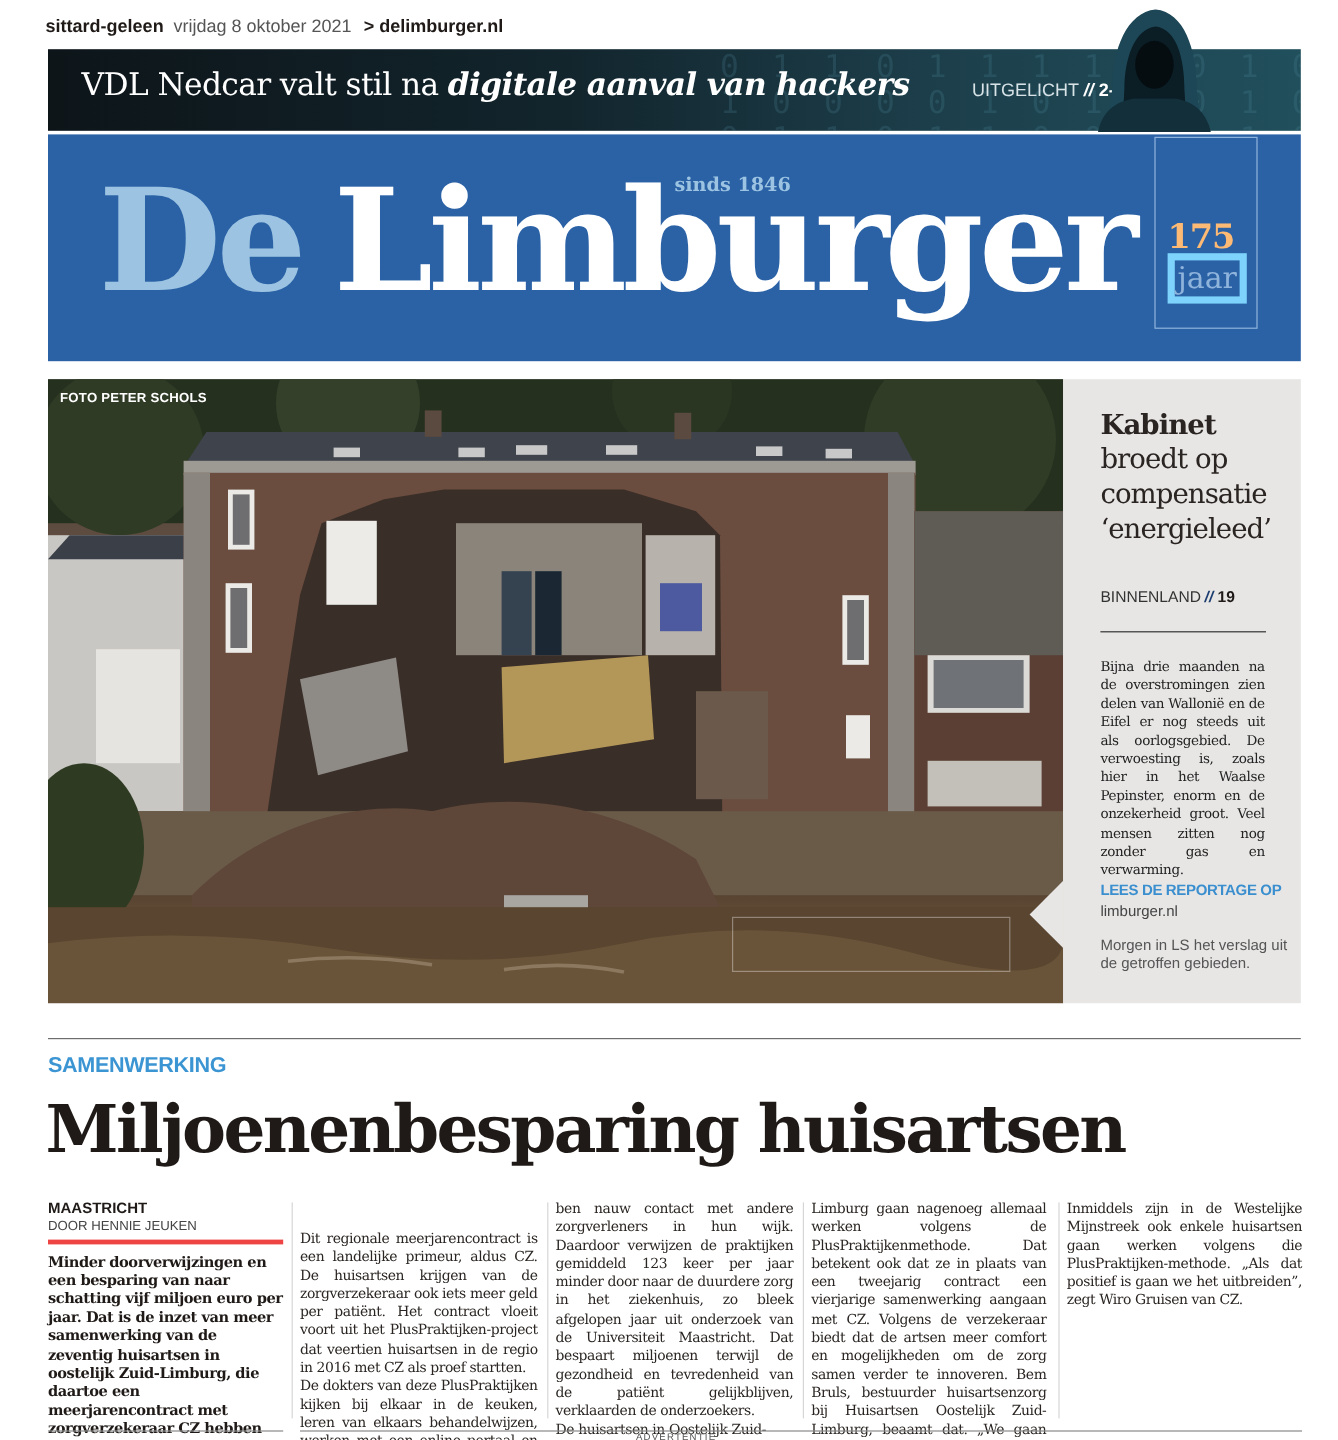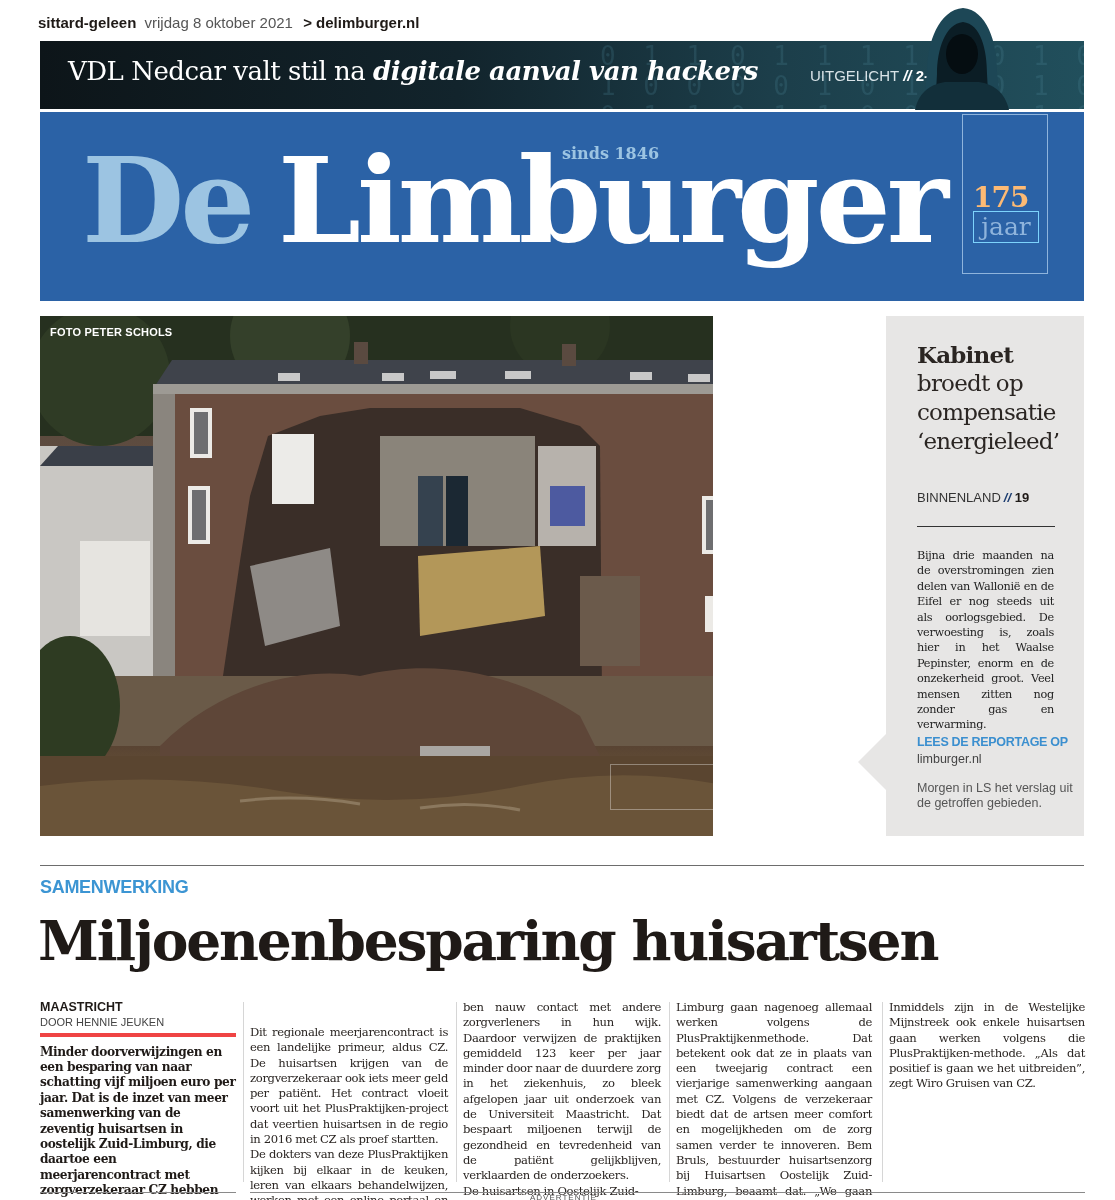--- a/index.html
+++ b/index.html
@@ -31,25 +31,25 @@
   .masthead { position: absolute; left: 40px; top: 112px; width: 1044px; height: 189px; background: #2b62a6; }
   .masthead .de { position: absolute; left: 42px; top: 14px; font-family: "DejaVu Serif", serif; font-weight: bold;
     font-size: 118px; color: #9cc4e2; letter-spacing: -4px; line-height: 150px; }
   .masthead .limburger { position: absolute; left: 238px; top: 14px; font-family: "DejaVu Serif", serif; font-weight: bold;
     font-size: 118px; color: #ffffff; letter-spacing: -4px; line-height: 150px; text-align: right; }
   .masthead .sinds { position: absolute; left: 522px; top: 32px; font-family: "DejaVu Serif", serif; font-weight: bold;
     font-size: 16px; color: #9cc4e2; }
   .anniv { position: absolute; left: 922px; top: 2px; width: 86px; height: 160px; border: 1px solid #8fb4dc; }
   .anniv .num { position: absolute; left: 10px; top: 66px; font-family: "DejaVu Serif", serif; font-weight: bold;
     font-size: 28px; color: #fdba74; letter-spacing: -1px; }
-  .anniv .jaar { position: absolute; left: 10px; top: 96px; width: 66px; border: 1px solid #7dd3fc;
+  .anniv .jaar { position: absolute; left: 10px; top: 96px; width: 66px; border: 6px solid #7dd3fc;
     font-family: "DejaVu Serif", serif; font-size: 25px; color: #8fb4dc; text-align: center; line-height: 30px; }
 
   
-  .photo { position: absolute; left: 40px; top: 316px; width: 673px; height: 520px; overflow: hidden;
+  .photo { position: absolute; left: 40px; top: 316px; width: 846px; height: 520px; overflow: hidden;
     background: linear-gradient(180deg, #2a3322 0%, #3a4430 10%, #5a4a3e 20%, #6b5245 45%, #5b4a3c 70%, #574232 82%, #6b5638 90%, #54412d 100%); }
   .photo svg { position: absolute; left: 0; top: 0; }
   .photo .credit { position: absolute; left: 10px; top: 10px; font-size: 11px; font-weight: bold; color: #ffffff; letter-spacing: 0.2px; }
   .photo .caption-title { position: absolute; left: 578px; top: 408px; font-family: "DejaVu Serif", serif; font-weight: bold;
     font-size: 35px; color: #ffffff; line-height: 42px; text-align: right; width: 220px; letter-spacing: -1.2px;
     text-shadow: 0 1px 3px rgba(0,0,0,0.6); }
   .photo .caption-box { position: absolute; left: 570px; top: 448px; width: 232px; height: 46px; border: 1px solid rgba(255,255,255,0.35); }
 
   
   .sidebar { position: absolute; left: 886px; top: 316px; width: 198px; height: 520px; background: #e7e6e5; }

